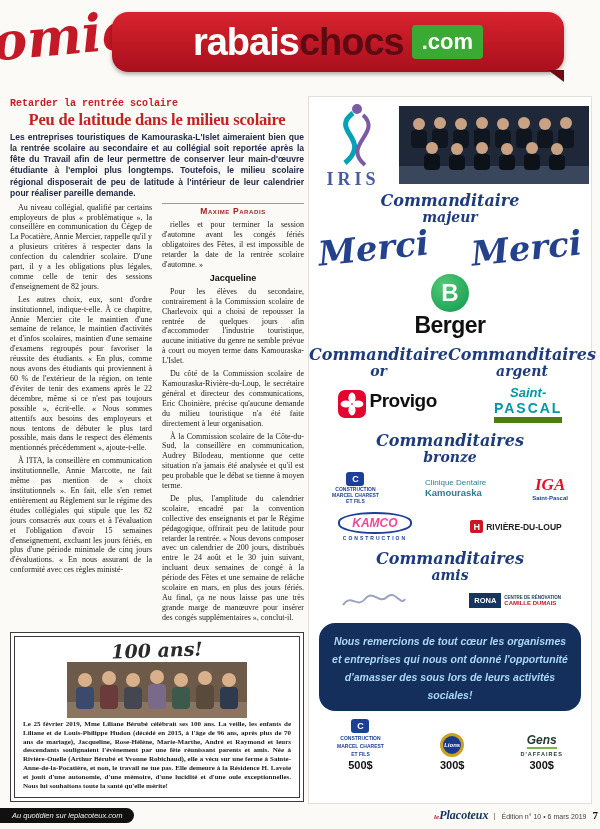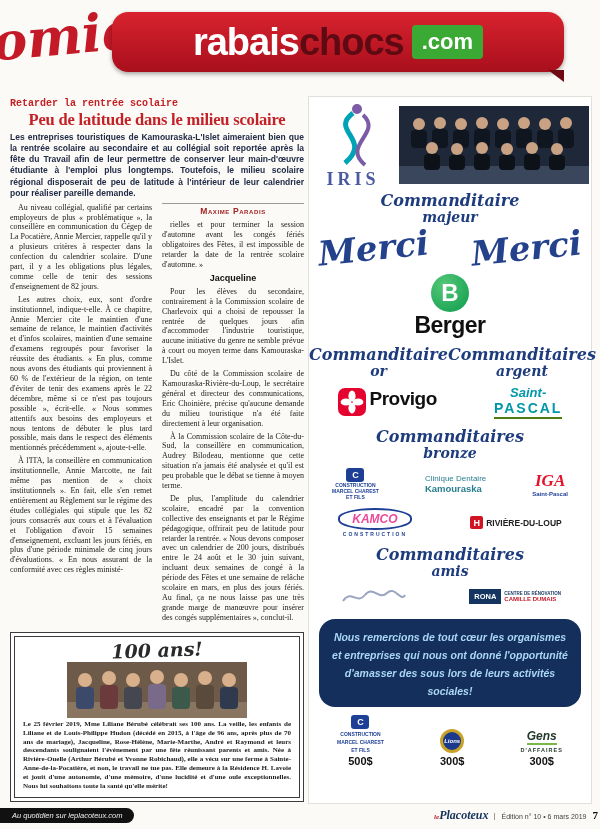--- a/index.html
+++ b/index.html
@@ -43,21 +43,21 @@
   .merci span{font-family:"DejaVu Serif",serif;font-style:italic;font-weight:bold;font-size:34px;color:#24418c;transform:rotate(-6deg)}
   .berger{margin-top:6px;display:flex;flex-direction:column;align-items:center}
   .berger-ball{width:38px;height:38px;border-radius:50%;background:radial-gradient(circle at 35% 30%,#55c878,#0c9a4c);color:#fff;font-weight:bold;display:flex;align-items:center;justify-content:center;font-size:24px;font-family:"Liberation Sans",sans-serif}
   .berger-word{font-size:23px;font-weight:bold;font-family:"Liberation Sans",sans-serif;color:#101010;letter-spacing:-.5px}
   .pair-labels{display:flex;width:100%;justify-content:space-around;margin-top:8px}
   .logos-row{display:flex;width:100%;justify-content:space-around;align-items:center;margin-top:6px}
   .provigo{display:flex;gap:4px}
   .provigo-word{font-size:19px;font-weight:bold;font-family:"Liberation Sans",sans-serif;color:#101010;letter-spacing:-.5px}
   .saintpascal{text-align:center;color:#0098a8;font-family:"Liberation Sans",sans-serif}
   .sp1{display:block;font-style:italic;font-size:13px;font-weight:bold}
-  .sp2{display:block;font-size:14px;font-weight:bold;letter-spacing:2px;border-bottom:2px solid #4d7c0f;padding-bottom:1px}
+  .sp2{display:block;font-size:14px;font-weight:bold;letter-spacing:2px;border-bottom:6px solid #4d7c0f;padding-bottom:1px}
   .bronze-row{display:flex;width:100%;justify-content:space-around;align-items:center;margin-top:8px}
   .mini{display:flex;flex-direction:column;align-items:center;text-align:center;font-family:"Liberation Sans",sans-serif}
   .charest-mark{width:18px;height:14px;background:#1d3f96;border-radius:3px;color:#fff;font-size:9px;font-weight:bold;display:flex;align-items:center;justify-content:center;font-family:"Liberation Sans",sans-serif}
   .tinyline{font-size:5px;font-weight:bold;color:#1d3f96;line-height:1.2;display:block}
   .clinique{color:#2a7f8f;font-family:"Liberation Sans",sans-serif}
   .clin1{display:block;font-size:8px}
   .clin2{display:block;font-size:9.5px;font-weight:bold}
   .iga-word{font-size:17px;font-weight:bold;font-style:italic;color:#e4132a;font-family:"Liberation Serif",serif}
   .iga-sub{font-size:6px;font-weight:bold;color:#1d3f96;display:block}
   .kamco{border:2px solid #1d3f96;border-radius:50%/45%;padding:2px 12px;color:#ec4899;font-weight:bold;font-style:italic;font-size:12px;font-family:"Liberation Sans",sans-serif}

